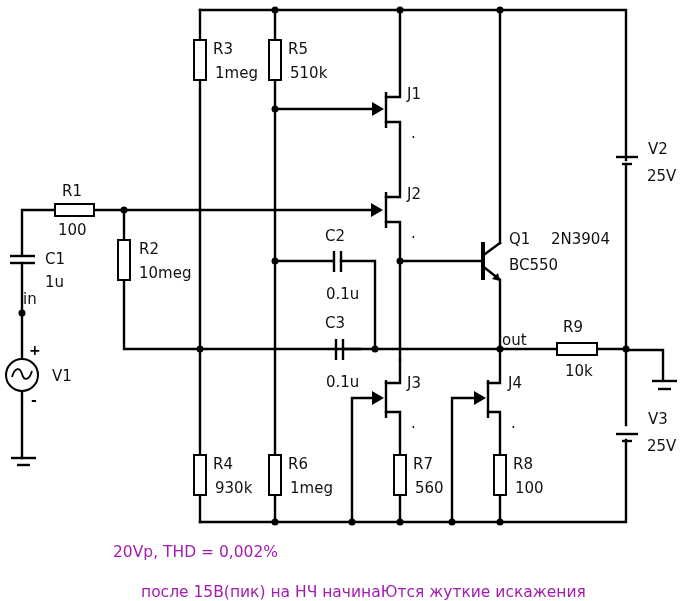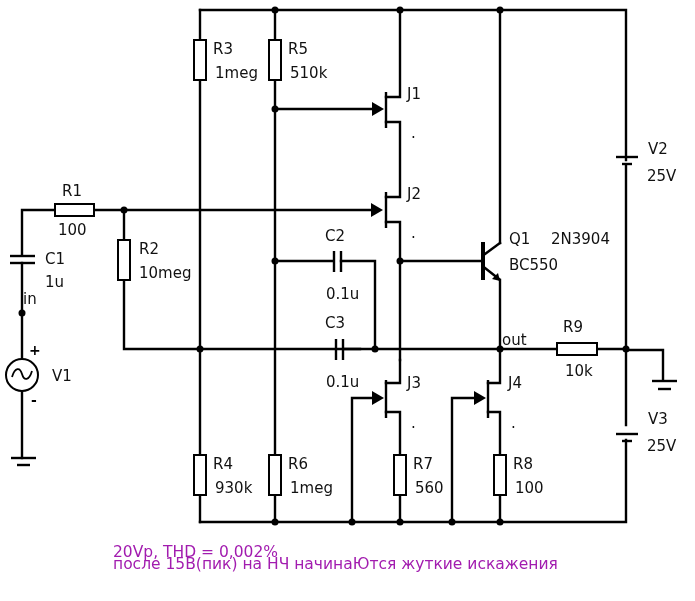--- a/index.html
+++ b/index.html
@@ -218,13 +218,13 @@
     <text class="lbl" x="509" y="244">Q1</text>
     <text class="lbl" x="551" y="244">2N3904</text>
     <text class="lbl" x="509" y="270">BC550</text>
   </g>
 
   <text class="lbl" x="23" y="304">in</text>
   <text class="lbl" x="502" y="345">out</text>
 </svg>
 
 <div class="note" style="top:543px;">20Vp, THD = 0,002%</div>
-<div class="note" style="top:555px;">после 15В(пик) на НЧ начинаЮтся жуткие искажения</div>
+<div class="note" style="top:583px;margin-left:28px;">после 15В(пик) на НЧ начинаЮтся жуткие искажения</div>
 
 </body></html>

